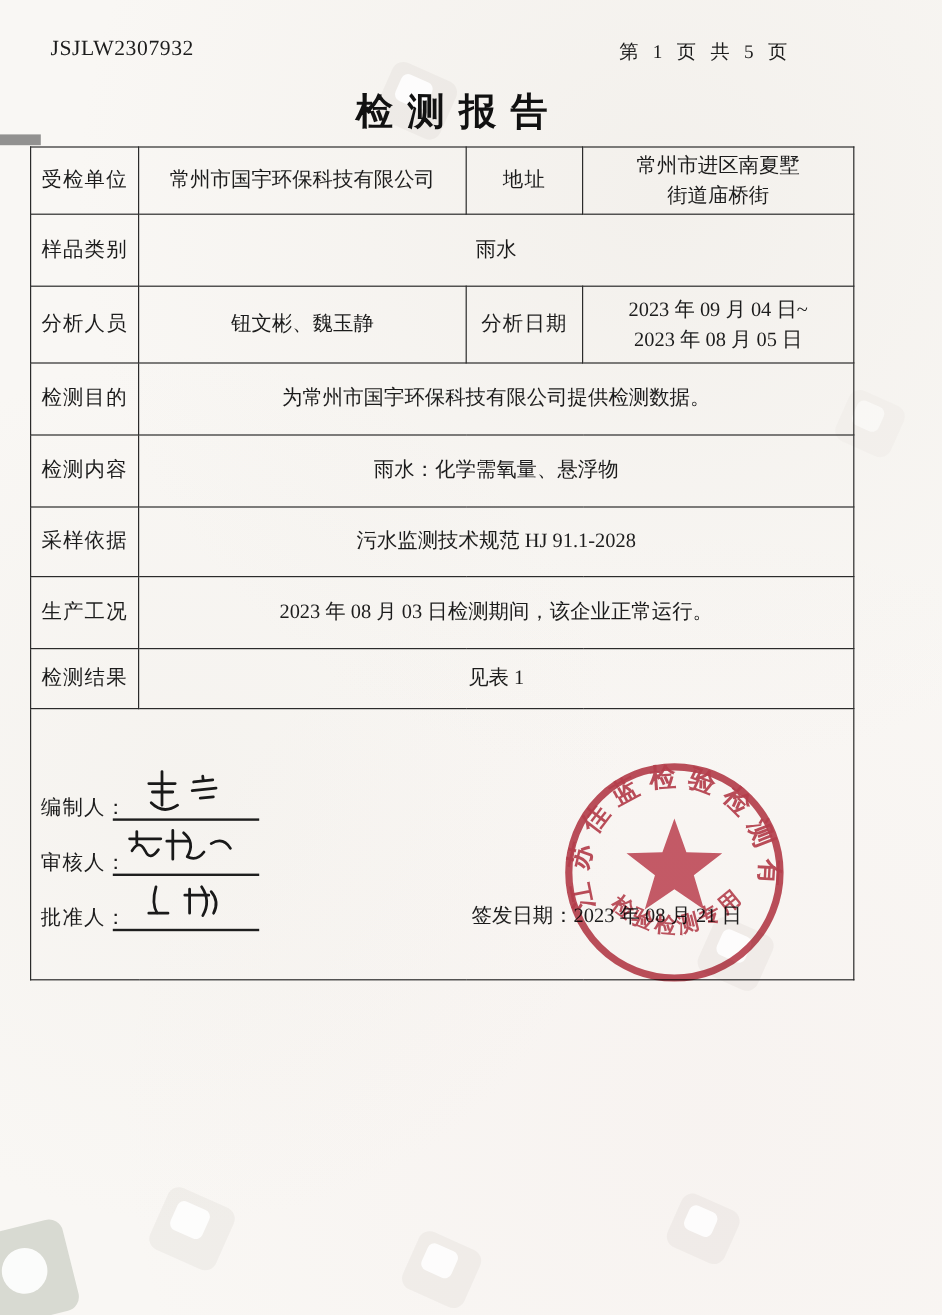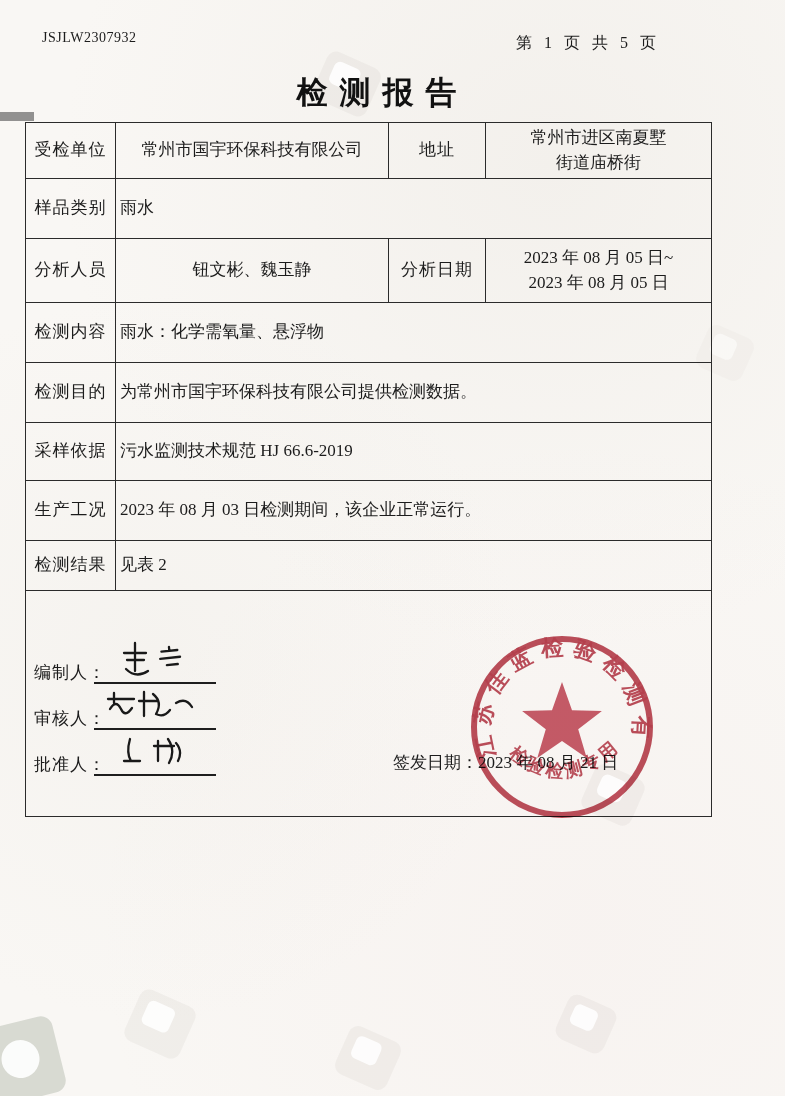--- a/index.html
+++ b/index.html
@@ -18,40 +18,40 @@
       #f9f7f4;
   }
   
   .wm{position:absolute;border-radius:10px;background:rgba(190,187,178,.14);transform:rotate(24deg);}
   .wm::after{content:"";position:absolute;left:18%;top:16%;width:48%;height:46%;background:rgba(255,255,255,.85);border-radius:6px;}
   .corner-logo{position:absolute;left:-18px;top:1022px;width:78px;height:78px;border-radius:12px;
     background:rgba(176,181,168,.45);transform:rotate(-14deg);}
   .corner-logo::after{content:"";position:absolute;left:20px;top:18px;width:38px;height:38px;border-radius:50%;background:rgba(255,255,255,.9);}
   .scan-mark{position:absolute;left:0;top:112px;width:34px;height:9px;background:#6f6f6f;opacity:.75;}
 
-  .report-no{position:absolute;left:42px;top:30px;font-size:14px;letter-spacing:.5px;}
+  .report-no{position:absolute;left:42px;top:30px;font-size:18px;letter-spacing:.5px;}
   .page-ind{position:absolute;left:0;top:33px;width:660px;text-align:right;box-sizing:border-box;
     font-size:16px;letter-spacing:4px;font-family:"Liberation Serif","DejaVu Serif",serif;}
   .doc-title{position:absolute;left:0;top:72px;width:765px;text-align:center;
     font-family:Liberation Mono, monospace;
     font-size:31px;font-weight:bold;letter-spacing:12px;color:#111;}
 
   table.main{
     position:absolute;left:25px;top:122px;width:686px;
     border-collapse:collapse;table-layout:fixed;
     font-size:17px;
   }
   table.main td{
     border:1.6px solid #2b2b2b;
     padding:2px 4px;vertical-align:middle;
     line-height:1.45;
   }
   td.lbl{text-align:center;letter-spacing:1px;}
   td.val-c{text-align:center;}
-  td.val-l{text-align:left;padding-left:12px;}
+  td.val-l{text-align:center;padding-left:12px;}
   .addr-wrap{display:inline-block;max-width:150px;text-align:center;}
 
   td.sig-cell{position:relative;padding:0;}
   .sig-label{position:absolute;left:8px;font-size:17px;letter-spacing:1px;}
   .sig-line{position:absolute;height:0;border-bottom:2px solid #1e1e1e;}
   .sig-svg{position:absolute;}
   .sig-svg path{fill:none;stroke:#191919;stroke-width:2.3;stroke-linecap:round;stroke-linejoin:round;}
   .issue-date{position:absolute;left:367px;top:160px;font-size:17px;white-space:nowrap;}
 
   .stamp{position:absolute;left:436px;top:36px;mix-blend-mode:multiply;opacity:.9;}
@@ -96,48 +96,48 @@
       <td class="lbl">样品类别</td>
       <td class="val-l" colspan="3">雨水</td>
     </tr>
 
 
     <tr style="height:64px">
       <td class="lbl">分析人员</td>
       <td class="val-c">钮文彬、魏玉静</td>
       <td class="lbl">分析日期</td>
       <td class="val-c">
-        <div>2023 年 08 月 05 日~</div>
+        <div>2023 年 09 月 04 日~</div>
         <div>2023 年 08 月 05 日</div>
       </td>
+    </tr>
+
+    <tr style="height:60px">
+      <td class="lbl">检测目的</td>
+      <td class="val-l" colspan="3">为常州市国宇环保科技有限公司提供检测数据。</td>
     </tr>
 
     <tr style="height:60px">
       <td class="lbl">检测内容</td>
       <td class="val-l" colspan="3">雨水：化学需氧量、悬浮物</td>
     </tr>
 
-    <tr style="height:60px">
-      <td class="lbl">检测目的</td>
-      <td class="val-l" colspan="3">为常州市国宇环保科技有限公司提供检测数据。</td>
-    </tr>
-
     <tr style="height:58px">
       <td class="lbl">采样依据</td>
-      <td class="val-l" colspan="3">污水监测技术规范  HJ 66.6-2019</td>
+      <td class="val-l" colspan="3">污水监测技术规范  HJ 91.1-2028</td>
     </tr>
 
     <tr style="height:60px">
       <td class="lbl">生产工况</td>
       <td class="val-l" colspan="3">2023 年 08 月 03 日检测期间，该企业正常运行。</td>
     </tr>
 
     <tr style="height:50px">
       <td class="lbl">检测结果</td>
-      <td class="val-l" colspan="3">见表 2</td>
+      <td class="val-l" colspan="3">见表 1</td>
     </tr>
 
     <tr style="height:226px">
       <td class="sig-cell" colspan="4">
 
         <span class="sig-label" style="top:70px;">编制人：</span>
         <svg class="sig-svg" style="left:70px;top:48px;" width="140" height="44" viewBox="0 0 140 44">
           <path d="M28,14 h22 M31,21 h17 M39,4 v28 M30,30 q10,10 22,2"></path>
           <path d="M66,12 h16 M64,19 h20 M70,26 h11 M74,8 v4" transform="rotate(-6 72 18)"></path>
         </svg>

